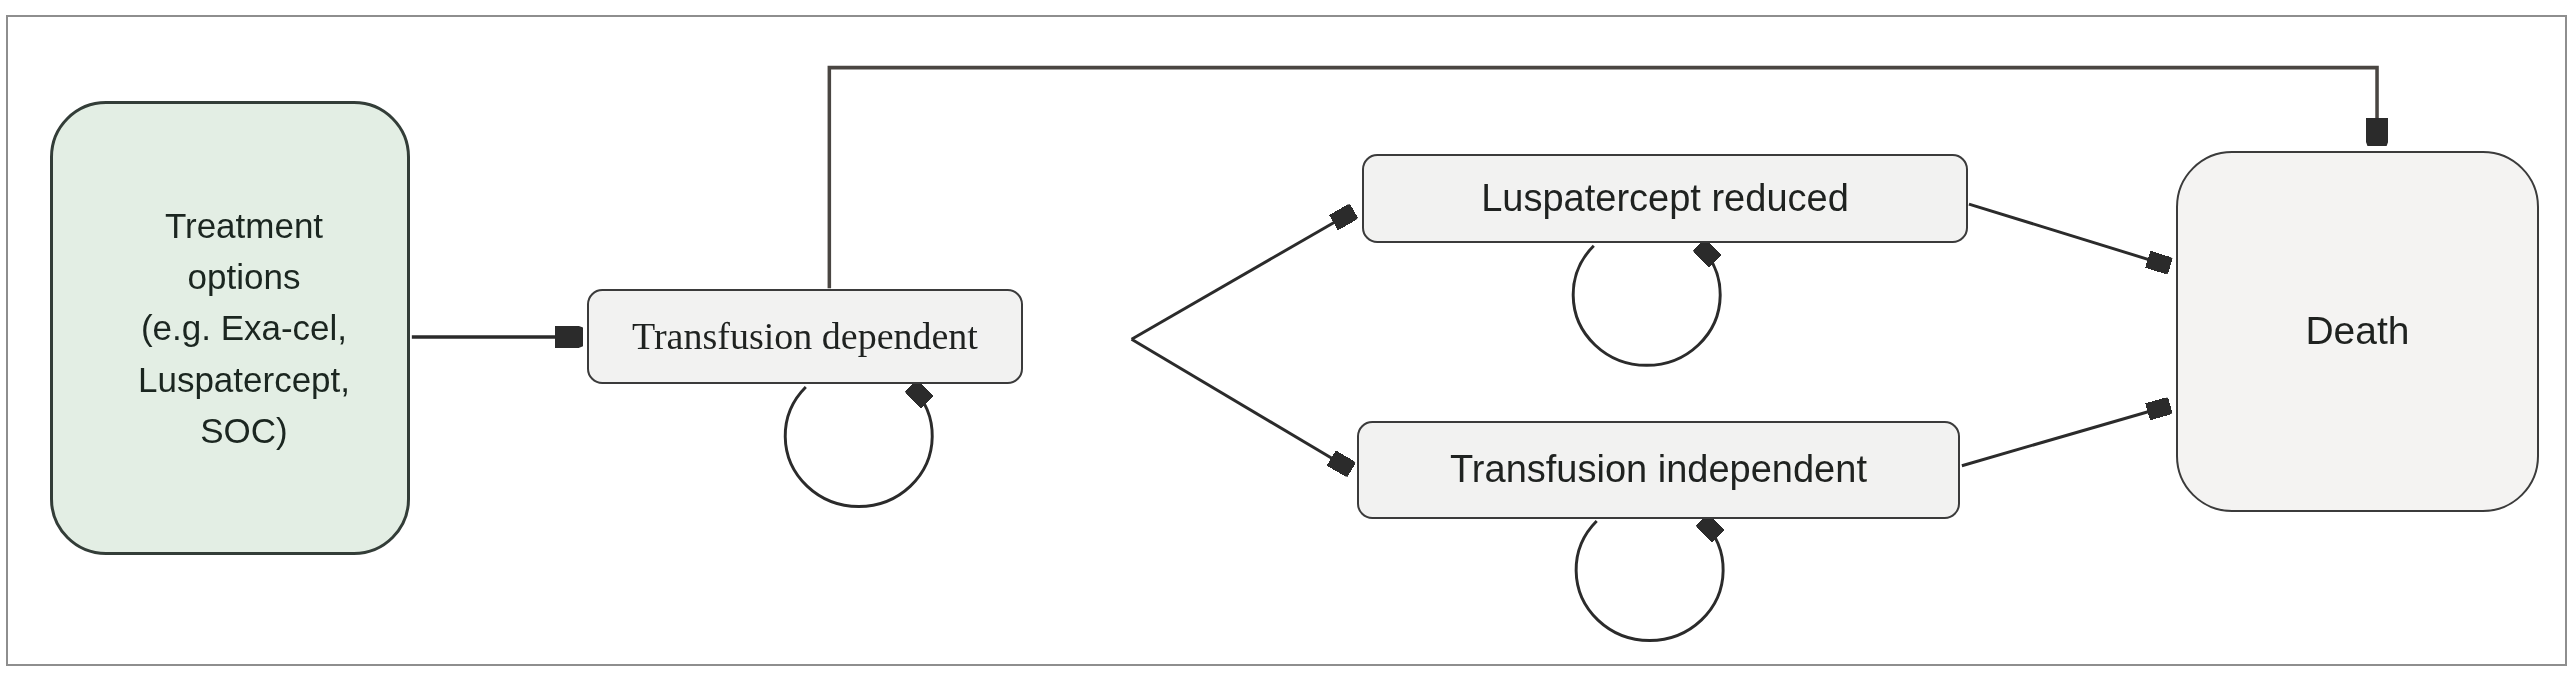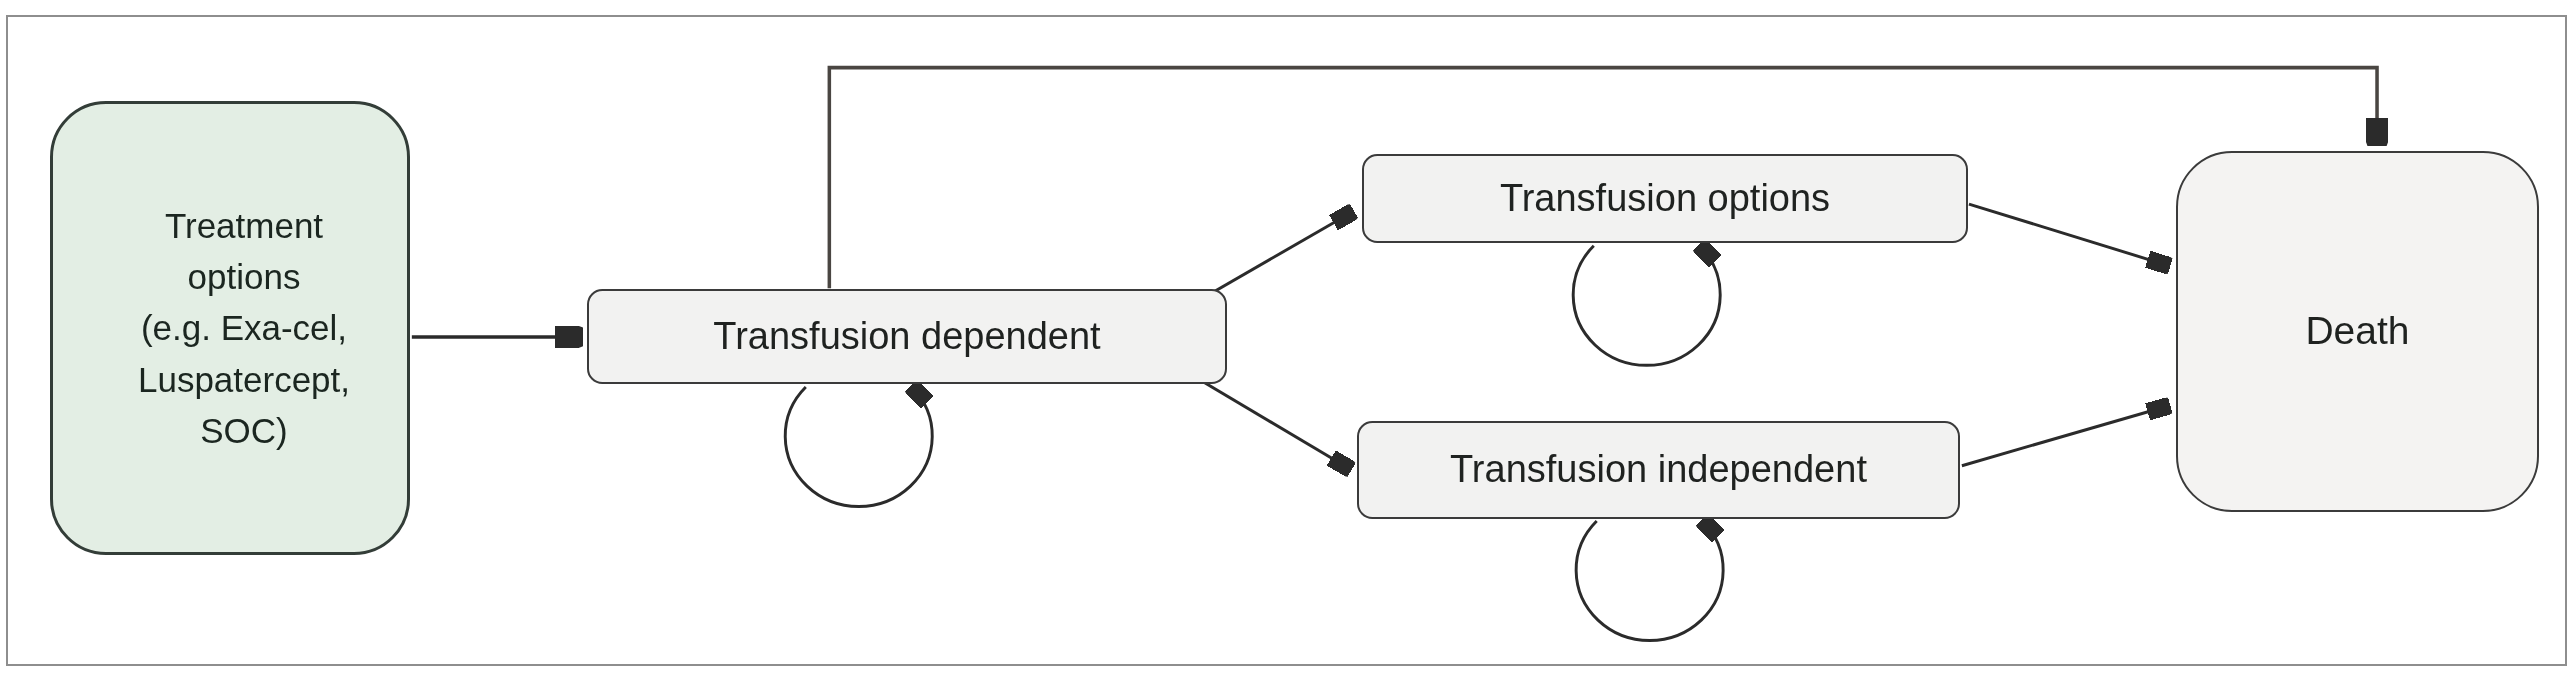--- a/index.html
+++ b/index.html
@@ -53,22 +53,23 @@
     line-height: 1.46;
     color: #1b2620;
     padding-left: 28px;
   }
   .node-treatment .label {
     white-space: pre-line;
   }
   .node-dependent {
     left: 587px;
     top: 289px;
-    width: 640px;
+    width: 436px;
     height: 95px;
+    font-family: Liberation Serif, serif;
   }
   .node-reduced {
     left: 1362px;
     top: 154px;
     width: 606px;
     height: 89px;
   }
   .node-independent {
     left: 1357px;
     top: 421px;
@@ -144,21 +145,21 @@
 (e.g. Exa-cel,
 Luspatercept,
 SOC)</span>
   </div>
 
   <div class="node node-dependent">
     <span class="label">Transfusion dependent</span>
   </div>
 
   <div class="node node-reduced">
-    <span class="label">Transfusion options</span>
+    <span class="label">Luspatercept reduced</span>
   </div>
 
   <div class="node node-independent">
     <span class="label">Transfusion independent</span>
   </div>
 
   <div class="node node-death">
     <span class="label">Death</span>
   </div>
 

